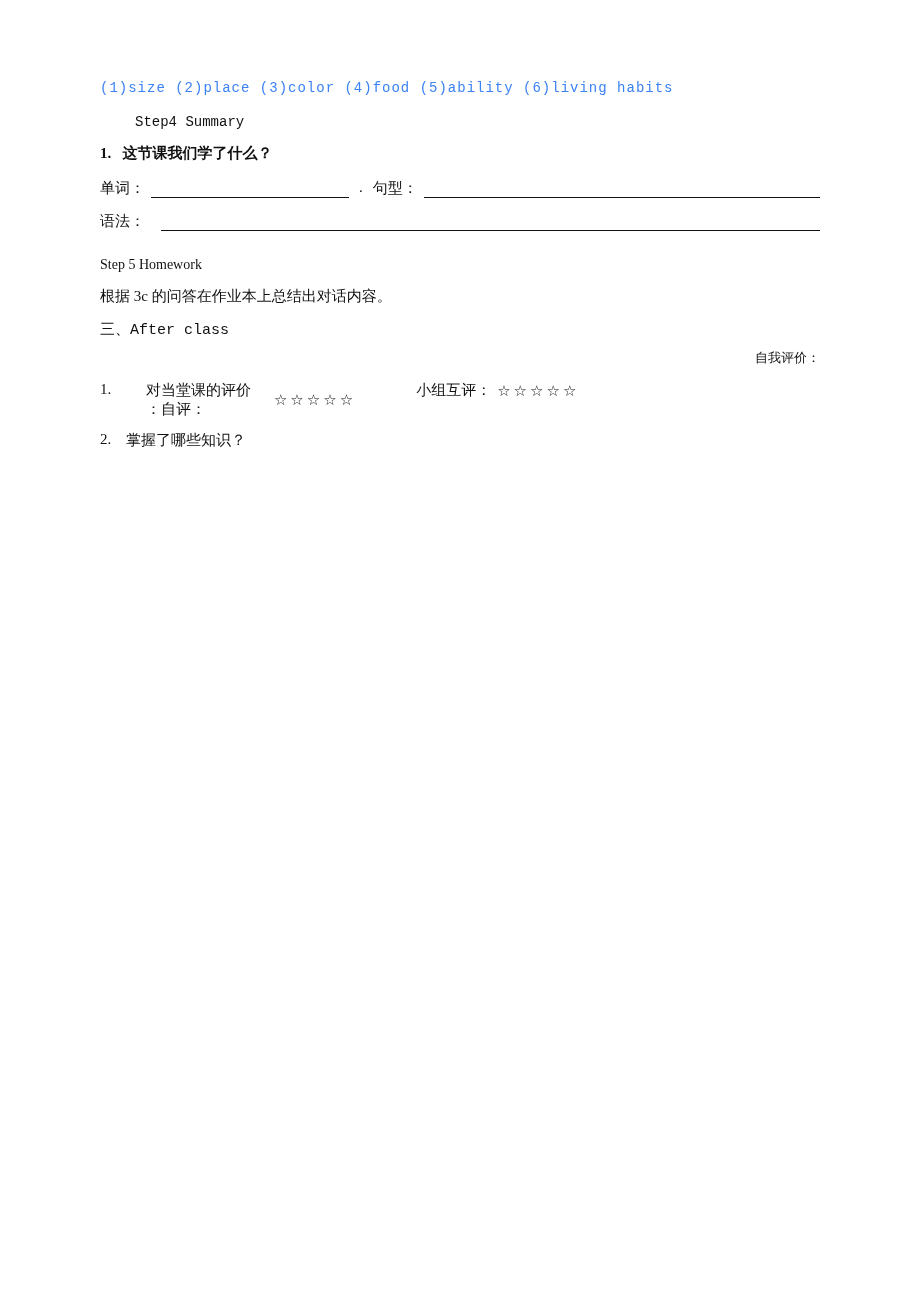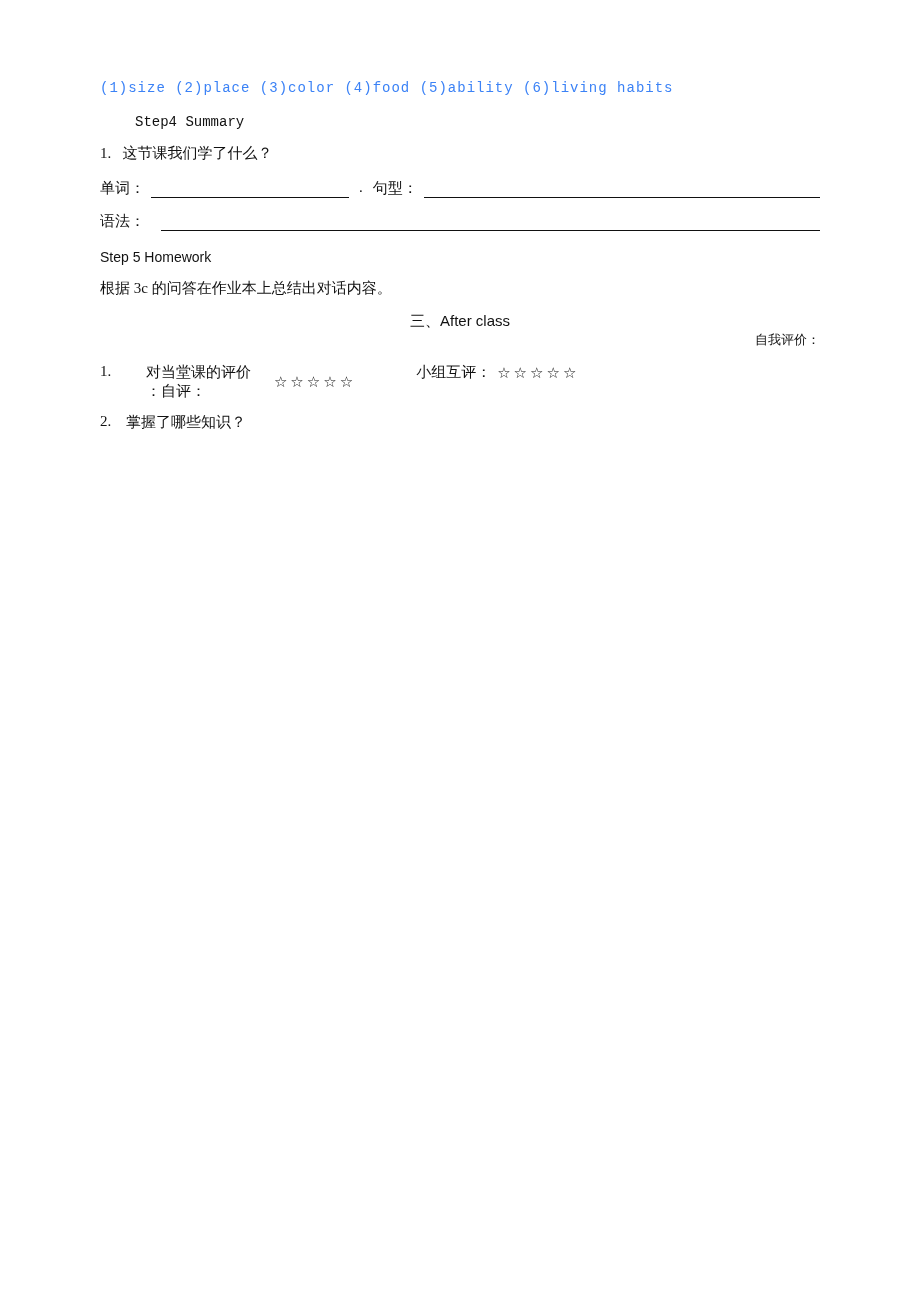--- a/index.html
+++ b/index.html
@@ -30,20 +30,21 @@
       font-family: "Courier New", monospace;
       font-size: 14px;
       margin-bottom: 14px;
       color: #111;
       margin-left: 35px;
     }
 
     .question {
       font-size: 15px;
       margin-bottom: 16px;
+      font-weight: bold;
     }
 
     .fill-row {
       display: flex;
       align-items: flex-end;
       margin-bottom: 14px;
       font-size: 15px;
       gap: 6px;
       text-align: center;
     }
@@ -68,47 +69,47 @@
 
     .dot-sep {
       padding: 0 4px;
       font-size: 15px;
       margin-bottom: 2px;
     }
 
     .grammar-row {
       display: flex;
       align-items: flex-end;
-      margin-bottom: 18px;
+      margin-bottom: 26px;
       font-size: 15px;
       gap: 16px;
     }
 
     .grammar-line {
       border-bottom: 1px solid #111;
       flex: 1;
       height: 18px;
     }
 
     .section-heading {
-      font-family: Liberation Sans, sans-serif;
+      font-family: Liberation Serif, serif;
       font-size: 14px;
       margin-bottom: 14px;
       margin-top: 0;
     }
 
     .paragraph {
       font-size: 15px;
       margin-bottom: 14px;
     }
 
     .after-heading {
       font-size: 15px;
-      font-family: Liberation Sans, sans-serif;
-      text-align: center;
+      margin-bottom: 10px;
+      font-family: Liberation Mono, monospace;
     }
 
     .self-eval-label {
       font-size: 13px;
       margin-bottom: 14px;
       text-align: right;
     }
 
     .eval-item {
       display: flex;

